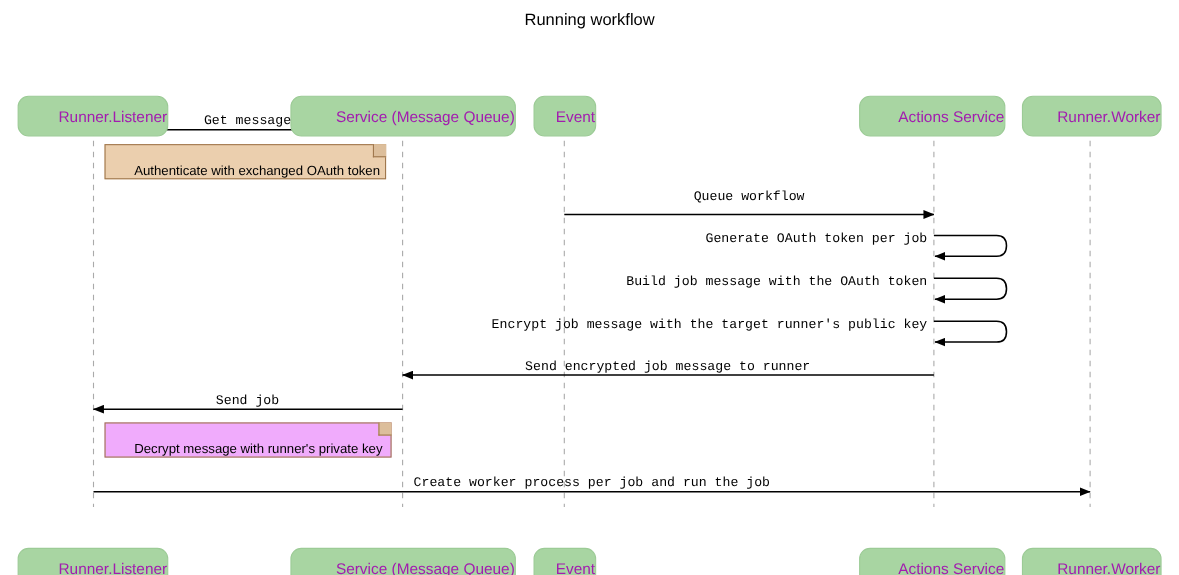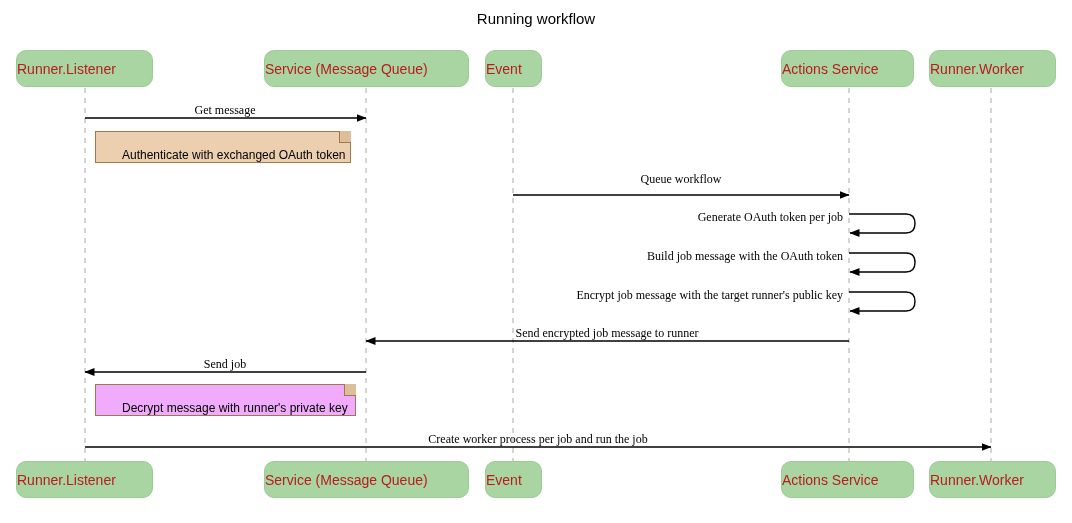--- a/index.html
+++ b/index.html
@@ -39,26 +39,27 @@
     letter-spacing: 0px;
   }
   .participant {
     position: absolute;
     box-sizing: border-box;
     background: #A8D5A2;
     border: 1px solid #9CCB96;
     border-radius: 10px;
     display: flex;
     align-items: center;
-    justify-content: flex-start;
+    justify-content: flex-end;
     font-size: 14px;
     font-family: "Liberation Sans", sans-serif;
-    color: #b91c1c;
+    color: #a21caf;
     white-space: nowrap;
     height: 37px;
+    margin-top: 37px;
   }
   .note {
     position: absolute;
     box-sizing: border-box;
     background: #EBCFAE;
     border: 1px solid #A0784E;
     font-size: 12px;
     font-family: "Liberation Sans", sans-serif;
     color: #000000;
     white-space: nowrap;
@@ -73,21 +74,21 @@
     top: -1px;
     width: 11px;
     height: 11px;
     background: #DCBE9B;
     border-left: 1px solid #A0784E;
     border-bottom: 1px solid #A0784E;
   }
   .msg-label {
     position: absolute;
     font-size: 12px;
-    font-family: Liberation Serif, serif;
+    font-family: Liberation Mono, monospace;
     color: #000000;
     white-space: nowrap;
     text-align: center;
   }
   .msg-label.center {
     transform: translateX(-50%);
   }
   .msg-label.right {
     transform: translateX(-100%);
     text-align: center;

